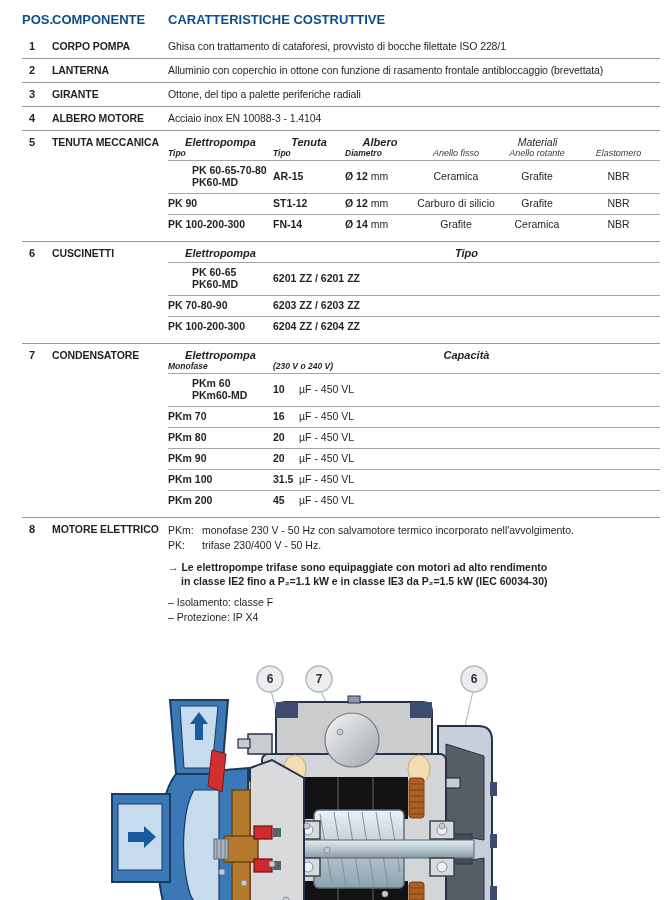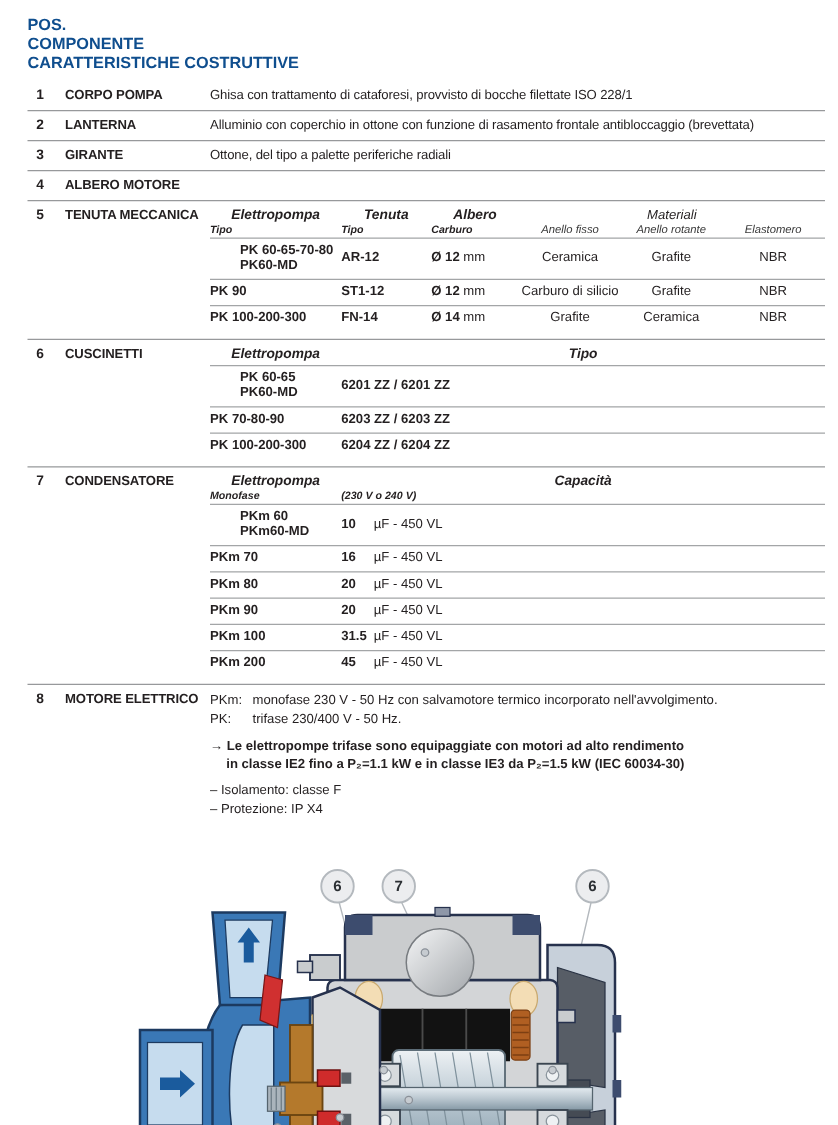--- a/index.html
+++ b/index.html
@@ -1,21 +1,21 @@
 <!DOCTYPE html>
 <html><head>
 <meta charset="utf-8">
 <style>
   * { margin:0; padding:0; box-sizing:border-box; }
   html,body { width:670px; height:900px; background:#fff; overflow:hidden;
     font-family:"Liberation Sans", sans-serif; color:#231f20; }
   .page { width:670px; padding:10px 10px 0 22px; }
 
   
-  .thead { display:flex; align-items:baseline; padding:2px 0 8px;flex-direction:column; }
+  .thead { display:flex; align-items:baseline; padding:2px 0 8px; }
   .thead .h { color:#0f4e8e; font-weight:bold; font-size:13px; letter-spacing:0; }
   .col-pos  { width:30px; flex:none; }
   .col-name { width:116px; flex:none; }
   .col-desc { flex:1; min-width:0; }
 
   .trow { display:flex; border-bottom:1px solid #97999b; padding:5px 0 6px; }
   .trow:last-of-type { border-bottom:none; }
   .pos-num { font-weight:bold; font-size:11px; padding-left:7px; }
   .comp-name { font-weight:bold; font-size:10.5px; letter-spacing:-0.1px; }
   .desc-text { font-size:10.5px; letter-spacing:-0.1px; }
@@ -70,46 +70,47 @@
     <div class="col-desc desc-text">Alluminio con coperchio in ottone con funzione di rasamento frontale antibloccaggio (brevettata)</div>
   </div>
   <div class="trow">
     <div class="col-pos pos-num">3</div>
     <div class="col-name comp-name">GIRANTE</div>
     <div class="col-desc desc-text">Ottone, del tipo a palette periferiche radiali</div>
   </div>
   <div class="trow">
     <div class="col-pos pos-num">4</div>
     <div class="col-name comp-name">ALBERO MOTORE</div>
+    <div class="col-desc desc-text">Acciaio inox EN 10088-3 - 1.4104</div>
   </div>
 
   <div class="trow">
     <div class="col-pos pos-num">5</div>
     <div class="col-name comp-name">TENUTA MECCANICA</div>
     <div class="col-desc">
       <div class="g6">
         <div class="sh1">Elettropompa</div>
         <div class="sh1">Tenuta</div>
         <div class="sh1">Albero</div>
         <div class="mat-span">Materiali</div>
       </div>
       <div class="g6 bline" style="padding-bottom:2px;">
         <div class="sh2">Tipo</div>
         <div class="sh2">Tipo</div>
-        <div class="sh2">Carburo</div>
+        <div class="sh2">Diametro</div>
         <div class="sh3 c">Anello fisso</div>
         <div class="sh3 c">Anello rotante</div>
         <div class="sh3 c">Elastomero</div>
       </div>
       <div class="g6 bline srow">
         <div class="cell b pompa2">
           <div>PK 60-65-70-80</div>
             <div>PK60-MD</div>
         </div>
-        <div class="cell b">AR-12</div>
+        <div class="cell b">AR-15</div>
         <div class="cell"><span class="b">Ø 12</span> <span class="unit">mm</span></div>
         <div class="cell c">Ceramica</div>
         <div class="cell c">Grafite</div>
         <div class="cell c">NBR</div>
       </div>
       <div class="g6 bline srow">
         <div class="cell b">PK 90</div>
         <div class="cell b">ST1-12</div>
         <div class="cell"><span class="b">Ø 12</span> <span class="unit">mm</span></div>
         <div class="cell c">Carburo di silicio</div>

